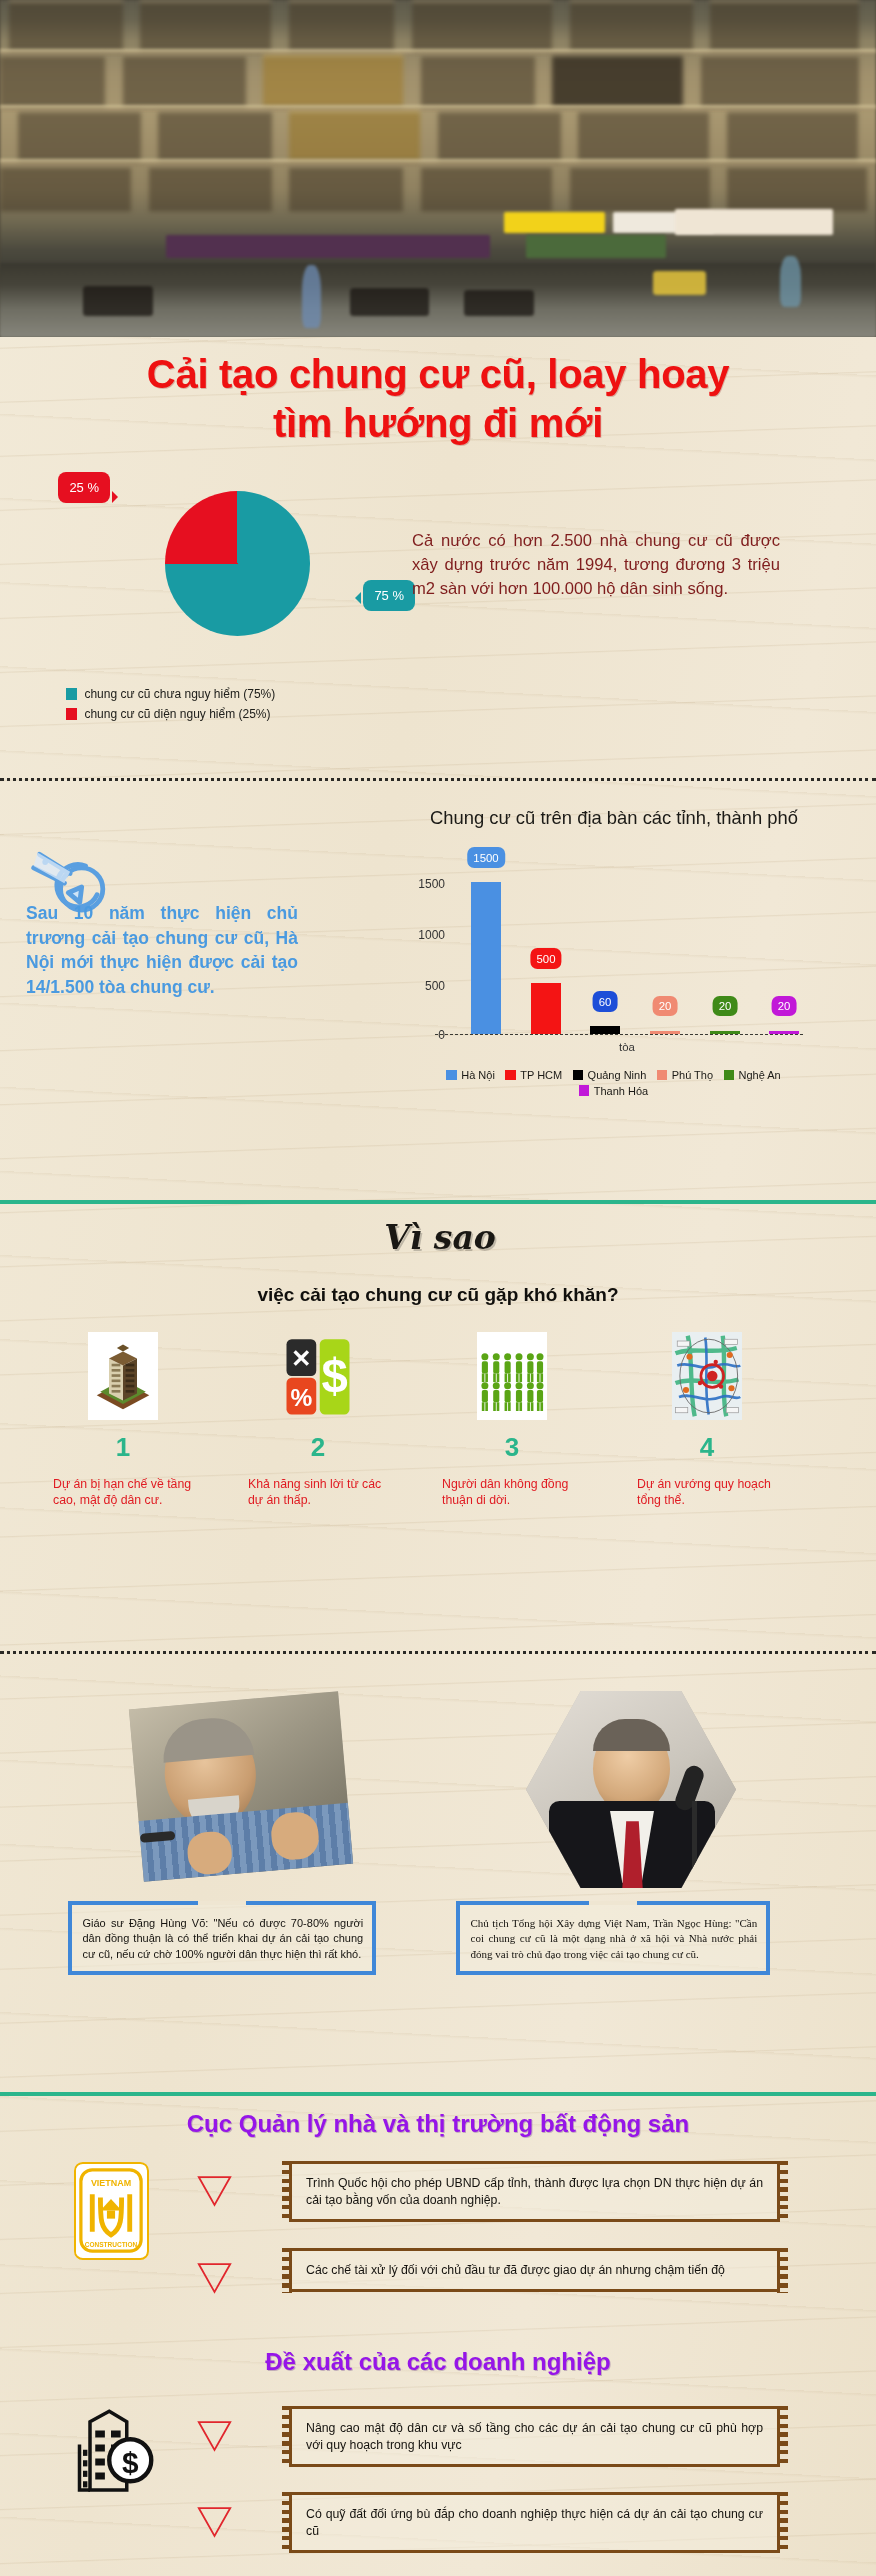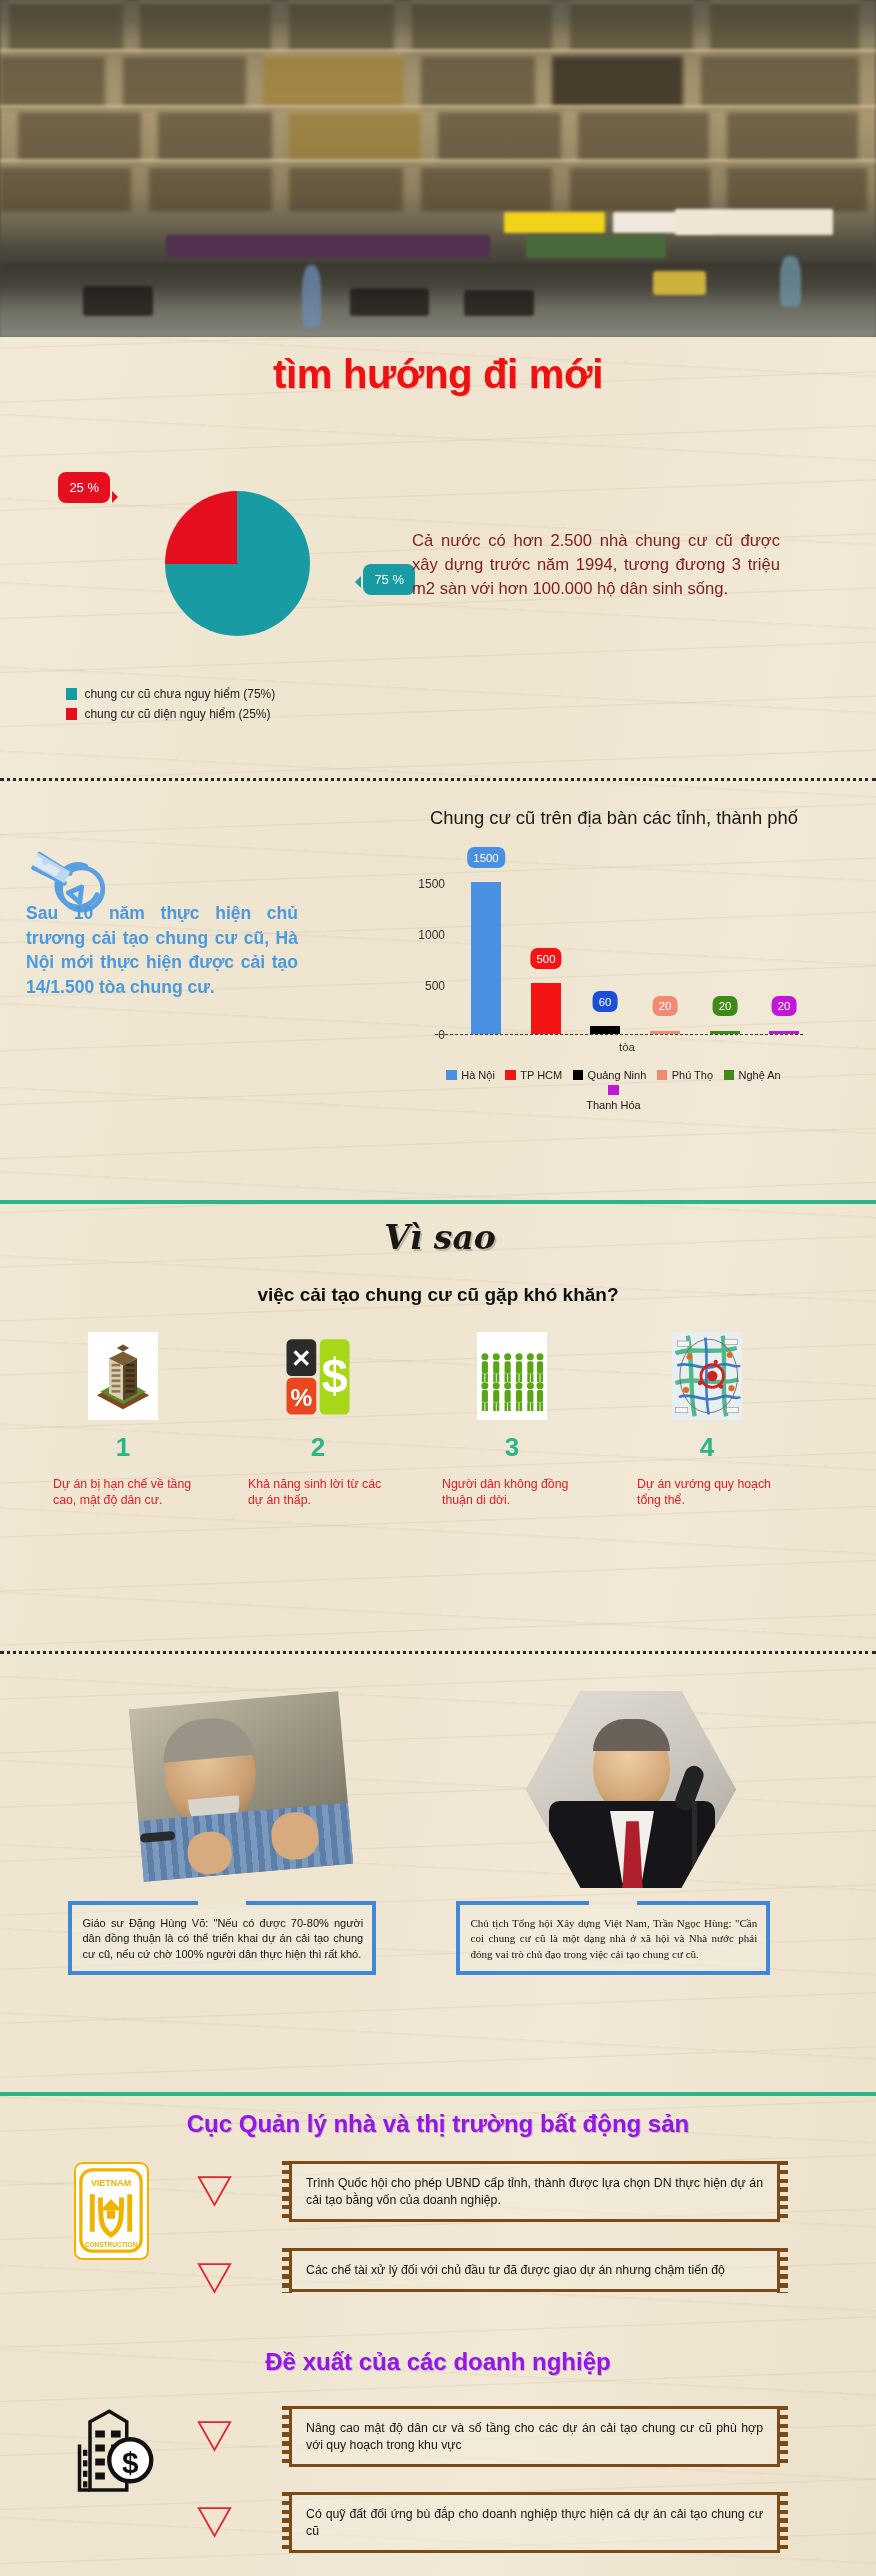--- a/index.html
+++ b/index.html
@@ -118,21 +118,21 @@
     position: absolute;
     color: #fff; font-size: 13px; font-weight: 500;
     padding: 8px 11.4px; border-radius: 8px;
     white-space: nowrap;
   }
   .bubble.red { background: #e60f20; left: 58px; top: -6.1px; }
   .bubble.red::after {
     content:""; position:absolute; right:-8px; top: 19px;
     border: 6.1px solid transparent; border-left-color: #e60f20; border-right: 0;
   }
-  .bubble.teal { background: #199ba3; left: 363px; top: 86px; }
+  .bubble.teal { background: #199ba3; left: 363px; top: 102px; }
   .bubble.teal::after {
     content:""; position:absolute; left:-8px; top: 12.3px;
     border: 6.1px solid transparent; border-right-color: #199ba3; border-left: 0;
   }
   .legend { position: absolute; left: 66px; top: 209px; }
   .legend-row { display: flex; align-items: center; margin-bottom: 6.1px; }
   .swatch { width: 11.4px; height: 11.4px; margin-right: 7px; display: inline-block; }
   .legend-label { font-size: 12px; color: #20201c; }
   .intro-text {
     position: absolute; left: 412px; top: 51px; width: 368px;
@@ -337,20 +337,21 @@
     <div class="street"></div>
     <div class="bike" style="left:83px;width:70px;height:30px;"></div>
     <div class="bike" style="left:350px;width:79px;height:28px;"></div>
     <div class="bike" style="left:464px;width:70px;height:26px;"></div>
     <div class="person" style="left:302px;bottom:8.8px;width:19px;height:63px;background:rgba(110,140,180,0.75);"></div>
     <div class="person" style="left:780px;bottom:30px;width:21px;height:51px;background:rgba(110,150,170,0.75);"></div>
     <div class="bike" style="left:653px;bottom:42px;width:53px;height:24.5px;background:rgba(228,196,60,0.85);"></div>
   </div>
 
   <div class="title-wrap">
+    <div class="main-title">Cải tạo chung cư cũ, loay hoay</div>
     <div class="main-title">tìm hướng đi mới</div>
   </div>
 
   <div class="pie-section">
     <div class="pie-holder">
       <div class="pie"></div>
     </div>
     <div class="bubble red">25 %</div>
     <div class="bubble teal">75 %</div>
 
@@ -434,21 +435,21 @@
         <span>Quảng Ninh</span>
       </div>
       <div class="cl-item">
         <span class="cl-sw" style="background:#f08a72;"></span>
         <span>Phú Thọ</span>
       </div>
       <div class="cl-item">
         <span class="cl-sw" style="background:#3f8a18;"></span>
         <span>Nghệ An</span>
       </div>
-      <div class="cl-item" style="flex-basis:100%;justify-content:center;flex-direction:column;">
+      <div class="cl-item" style="flex-basis:100%;justify-content:center;">
         <span class="cl-sw" style="background:#c118d8;"></span>
         <span>Thanh Hóa</span>
       </div>
     </div>
   </div>
 
   <div class="teal-divider" style="top:1200px;"></div>
 
   <div class="why-section">
     <div class="script-title">Vì sao</div>

